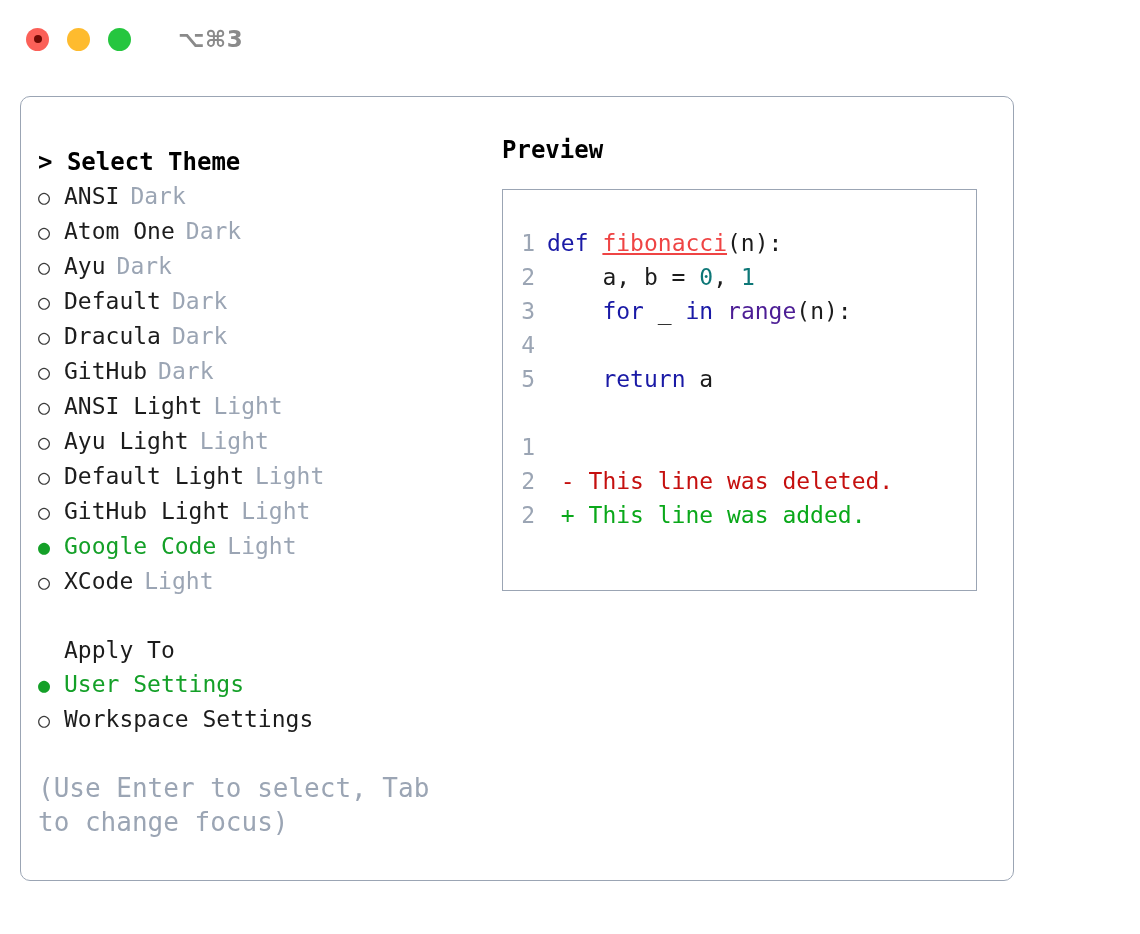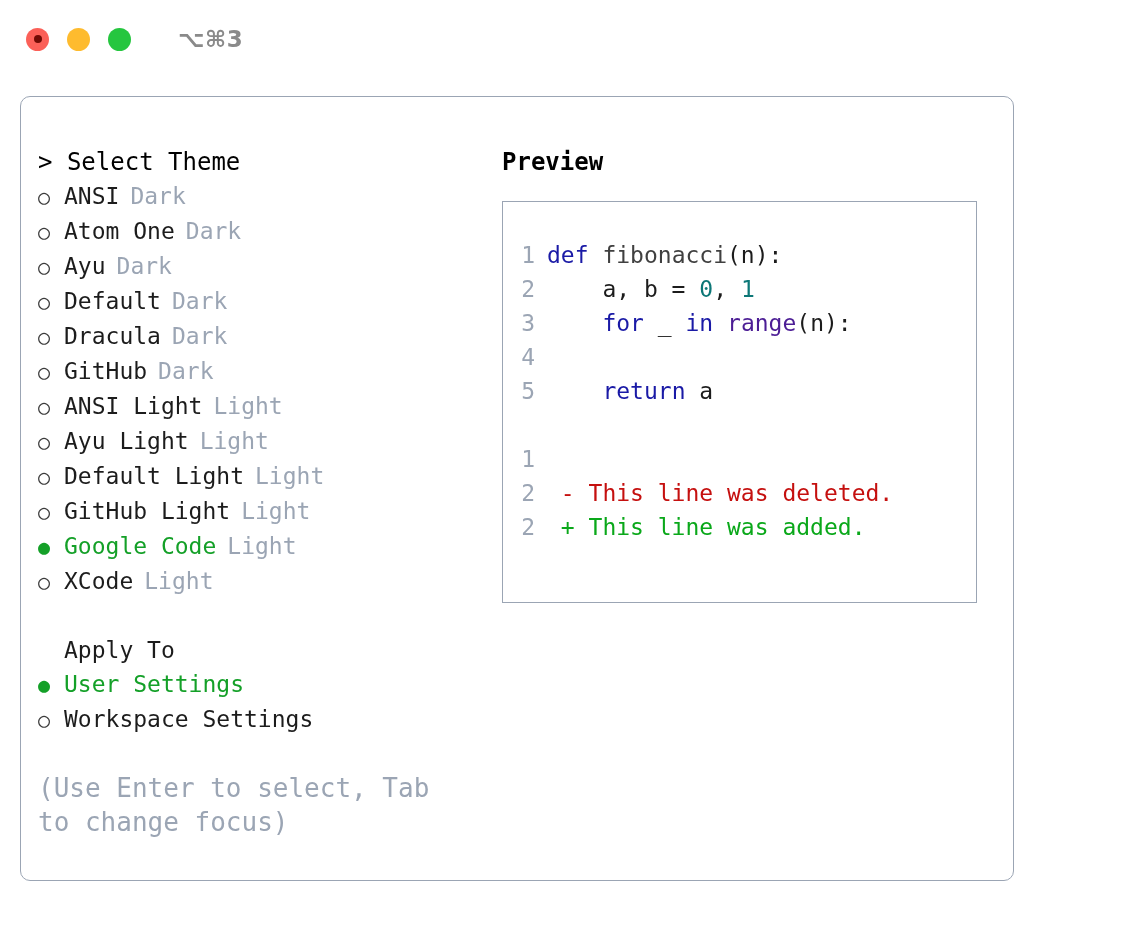--- a/index.html
+++ b/index.html
@@ -89,21 +89,21 @@
   
   .left-col {
     position: absolute;
     left: 17px;
     top: 48px;
     width: 440px;
   }
 
   .section-head {
     font-size: 24px;
-    font-weight: normal;
+    font-weight: bold;
     color: #000000;
     line-height: 34px;
     white-space: pre;
   }
 
   .opt-row {
     display: flex;
     align-items: baseline;
     line-height: 34px;
     font-size: 23px;
@@ -139,21 +139,21 @@
     font-size: 26px;
     color: #9ba5b4;
     line-height: 34px;
     width: 400px;
   }
 
   
   .right-col {
     position: absolute;
     left: 481px;
-    top: 48px;
+    top: 36px;
     width: 490px;
   }
   .preview-head {
     font-size: 24px;
     font-weight: bold;
     color: #000000;
     line-height: 34px;
     margin-bottom: 22px;
   }
   .preview-box {
@@ -175,21 +175,21 @@
     width: 44px;
     flex: 0 0 44px;
     text-align: right;
     color: #9ba5b4;
     padding-right: 12px;
     box-sizing: border-box;
   }
   .codetext { color: #1c1c1c; }
 
   .tok-kw      { color: #1a1aa6; }
-  .tok-fn      { color: #404040; }
+  .tok-fn      { color: #ef4444; text-decoration: underline; }
   .tok-builtin { color: #4c1d95; }
   .tok-num     { color: #0d7777; }
   .tok-plain   { color: #1c1c1c; }
 
   .diff-gap { height: 34px; }
   .diff-ctx { color: #707070; }
   .diff-del { color: #c5100f; }
   .diff-add { color: #0aa81a; }
 </style>
 </head>

